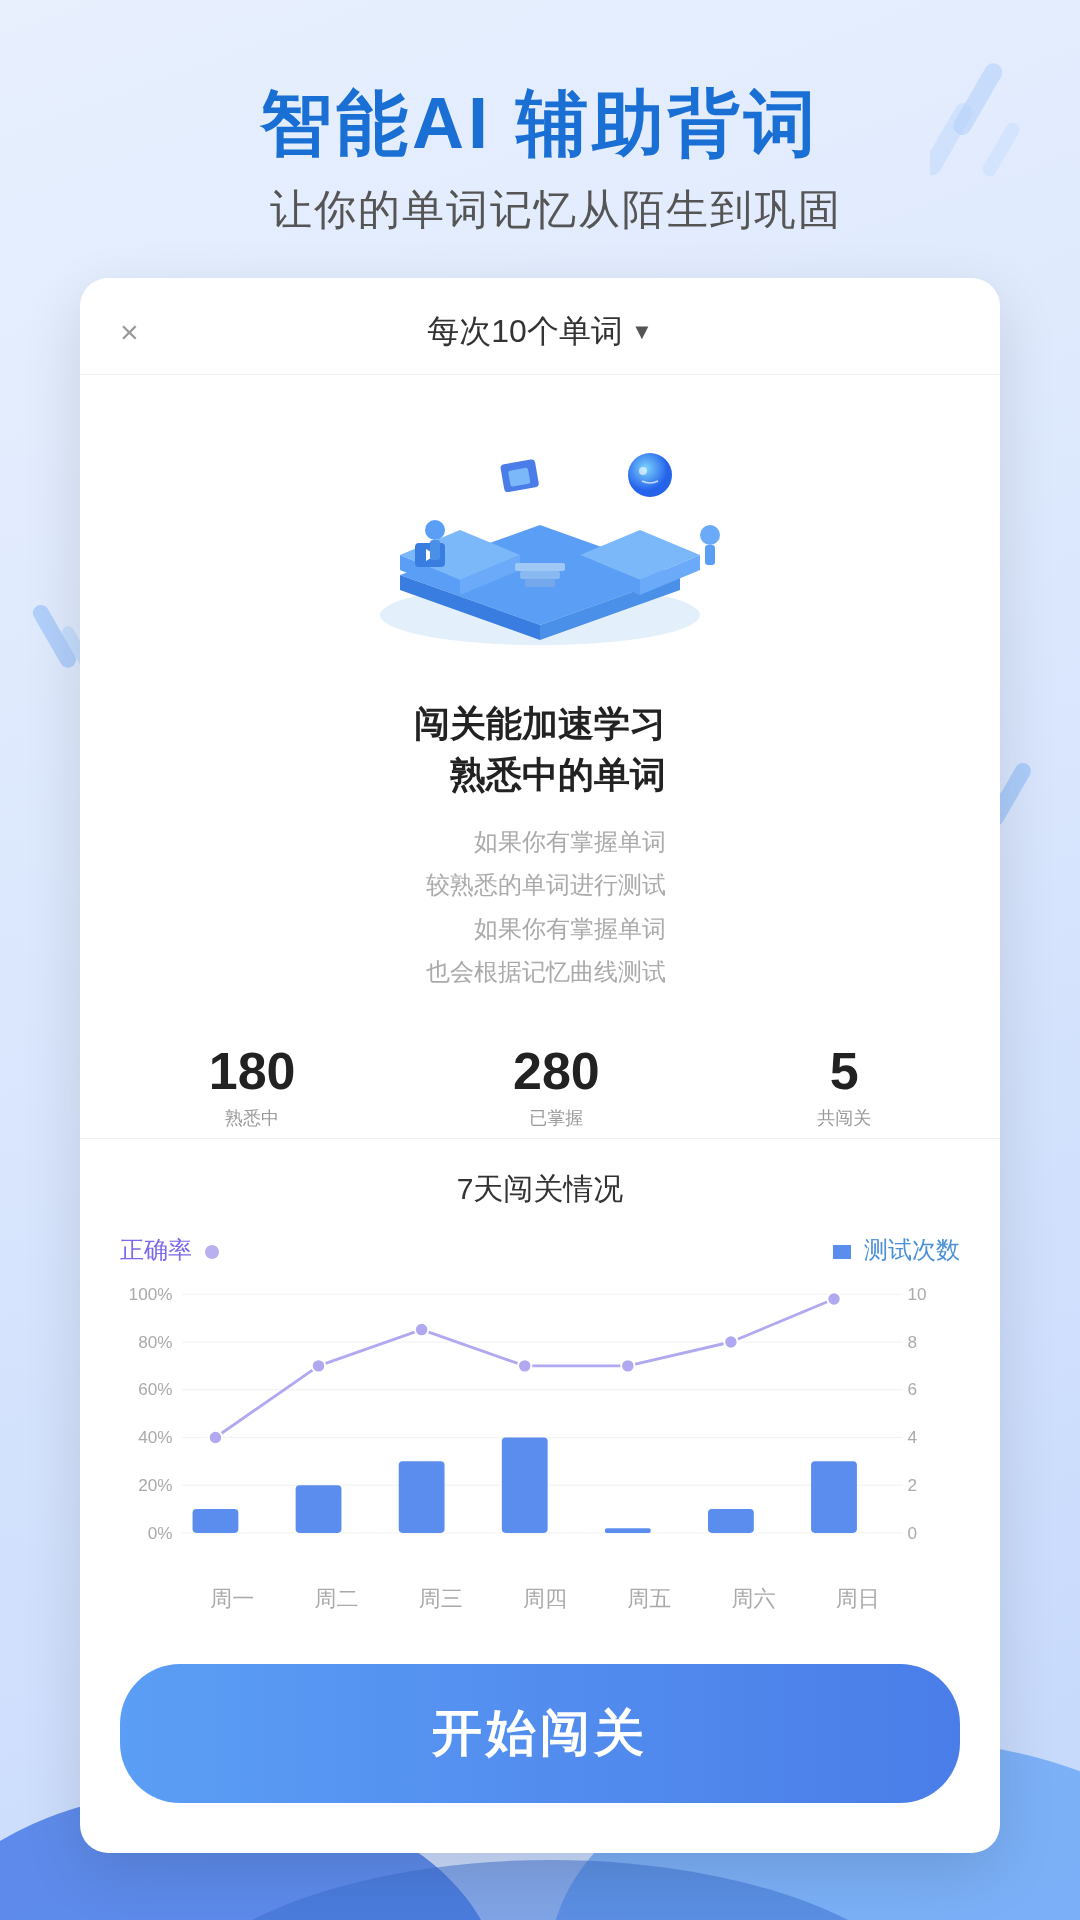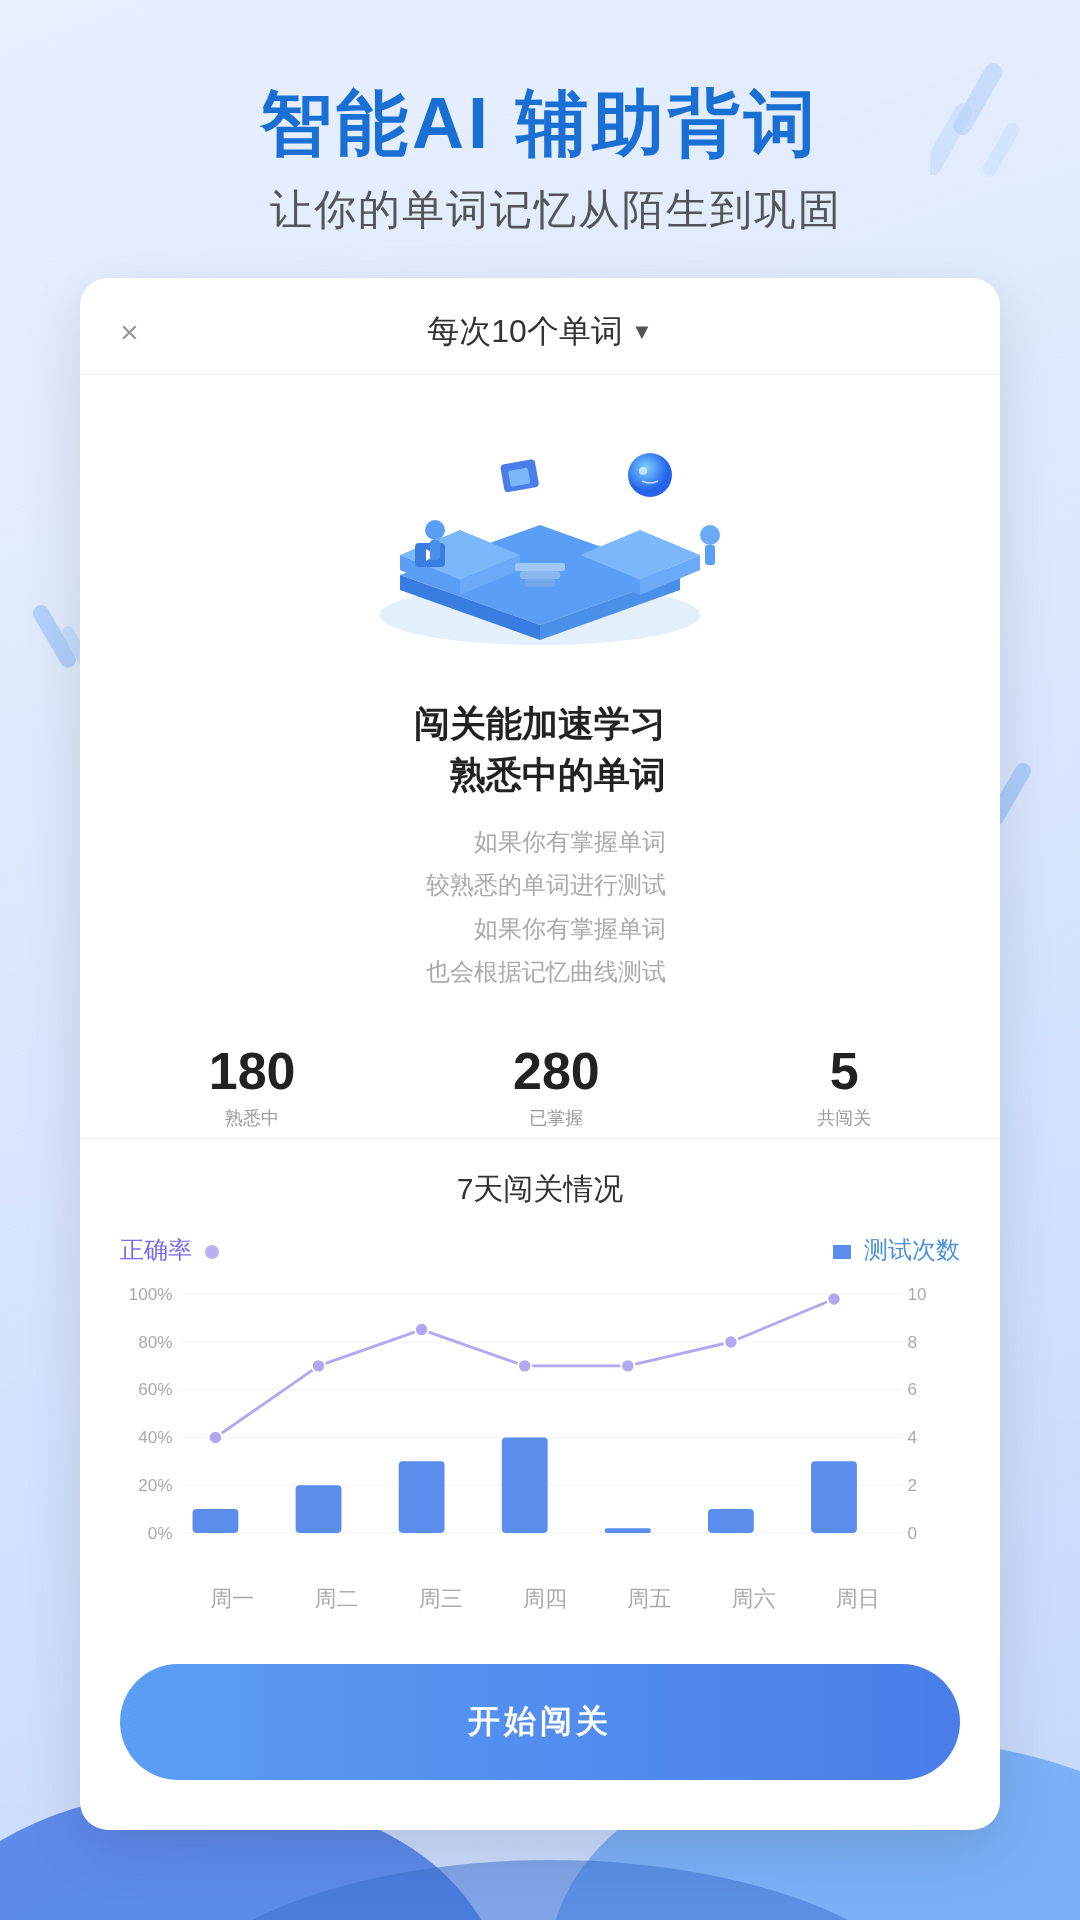--- a/index.html
+++ b/index.html
@@ -214,21 +214,21 @@
 
     
     .start-btn {
       margin: 30px 40px 10px;
       background: linear-gradient(90deg, #5b9ef5, #4a7de8);
       border: none;
       border-radius: 60px;
       padding: 36px 0;
       width: calc(100% - 80px);
       color: #fff;
-      font-size: 32px;
+      font-size: 50px;
       font-weight: 600;
       cursor: pointer;
       letter-spacing: 4px;
       display: block;
       text-align: center;
     }
 
     
     .bottom-blue-shapes {
       position: absolute;

